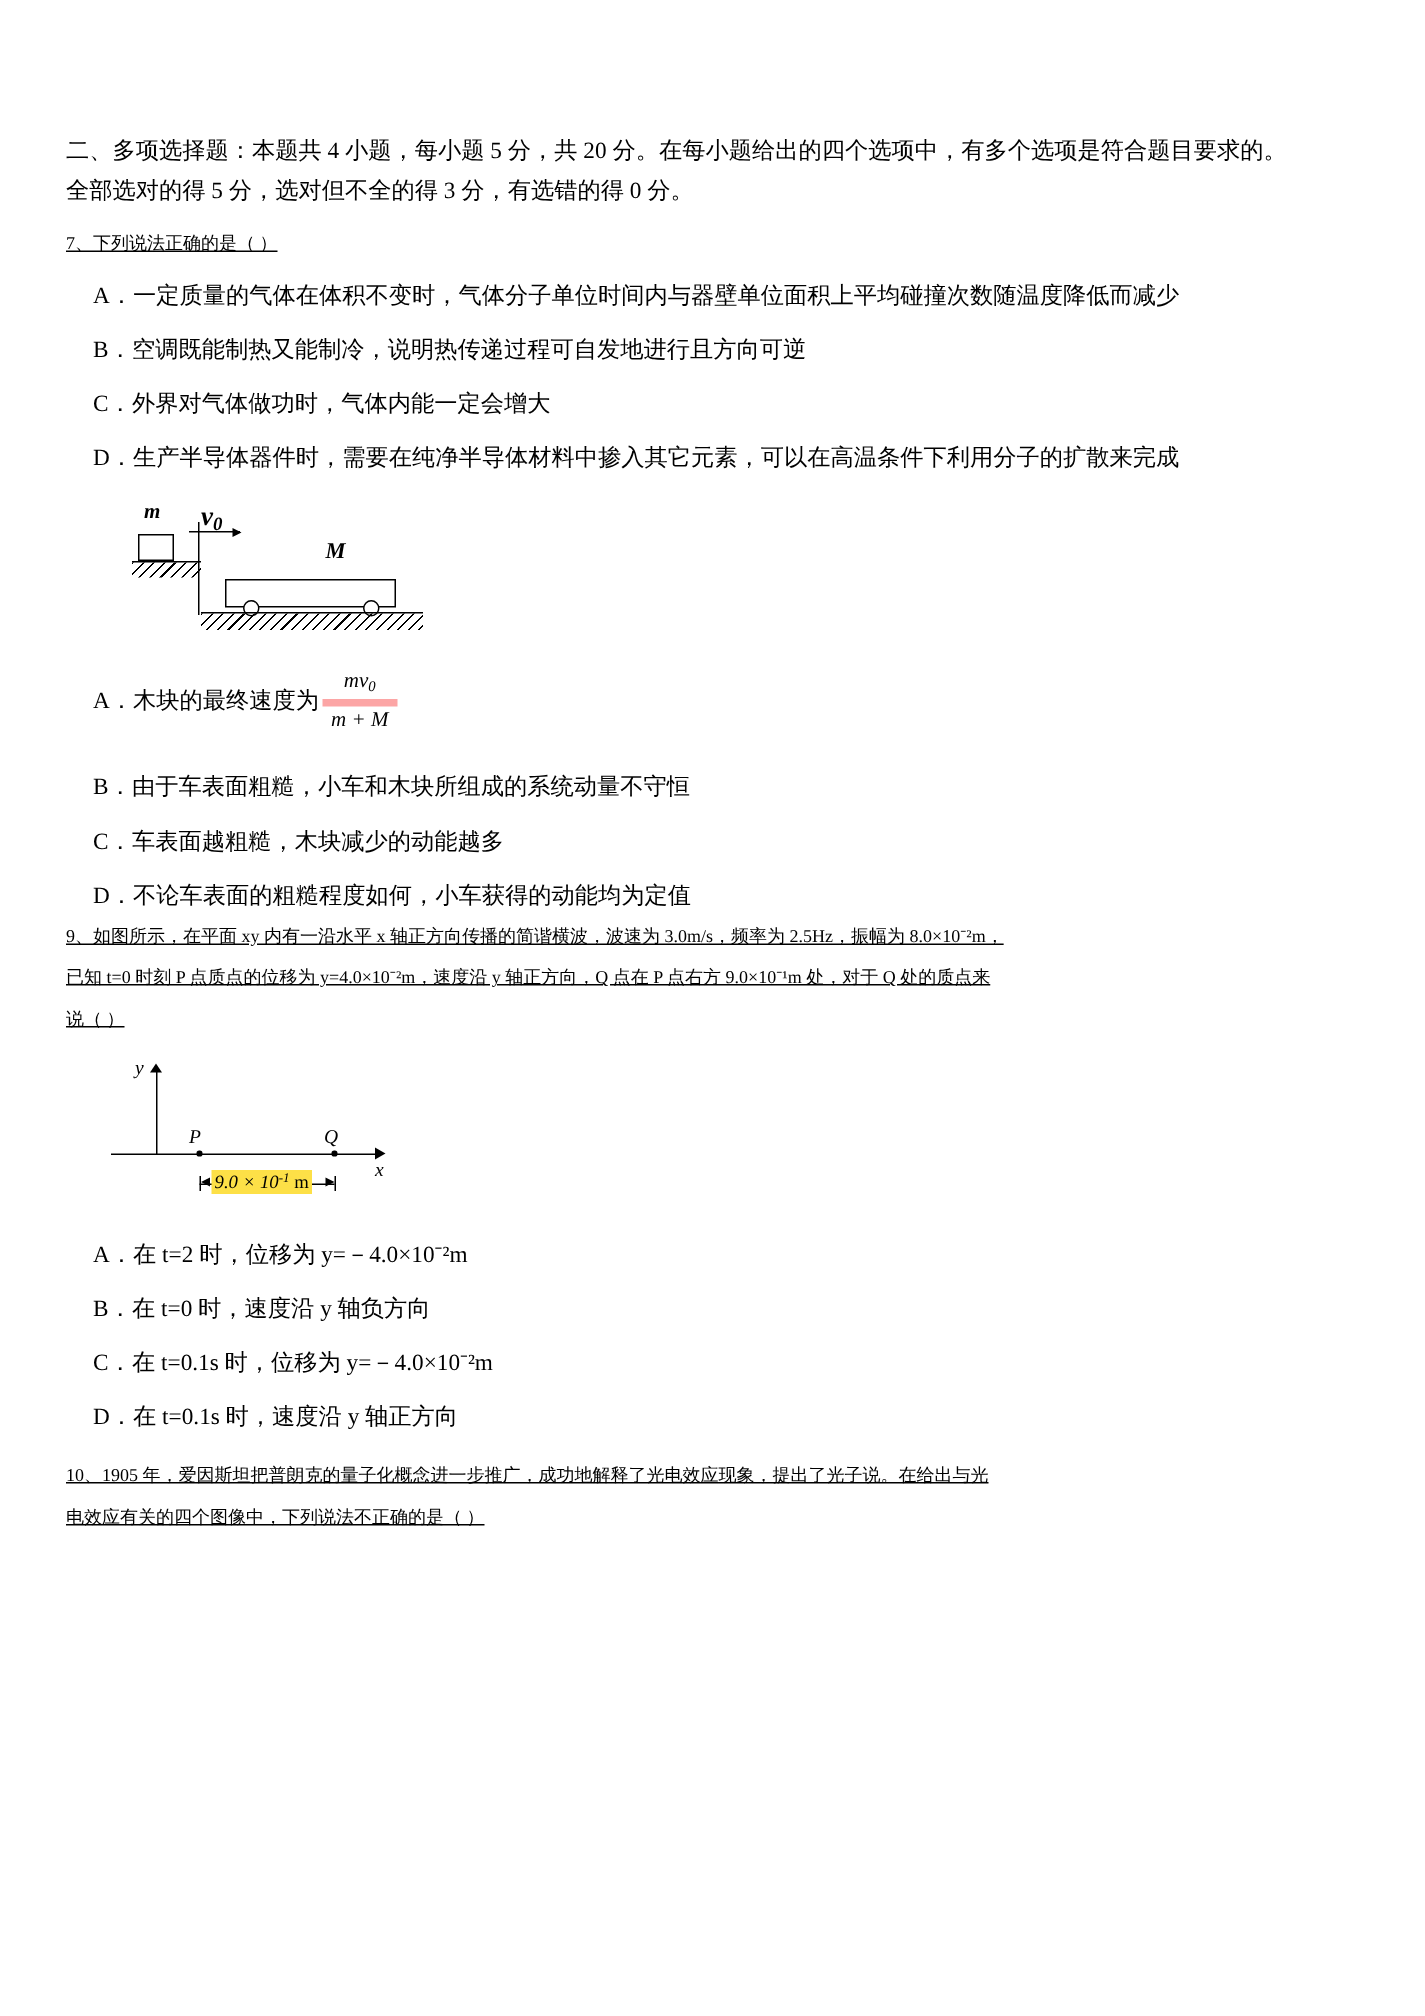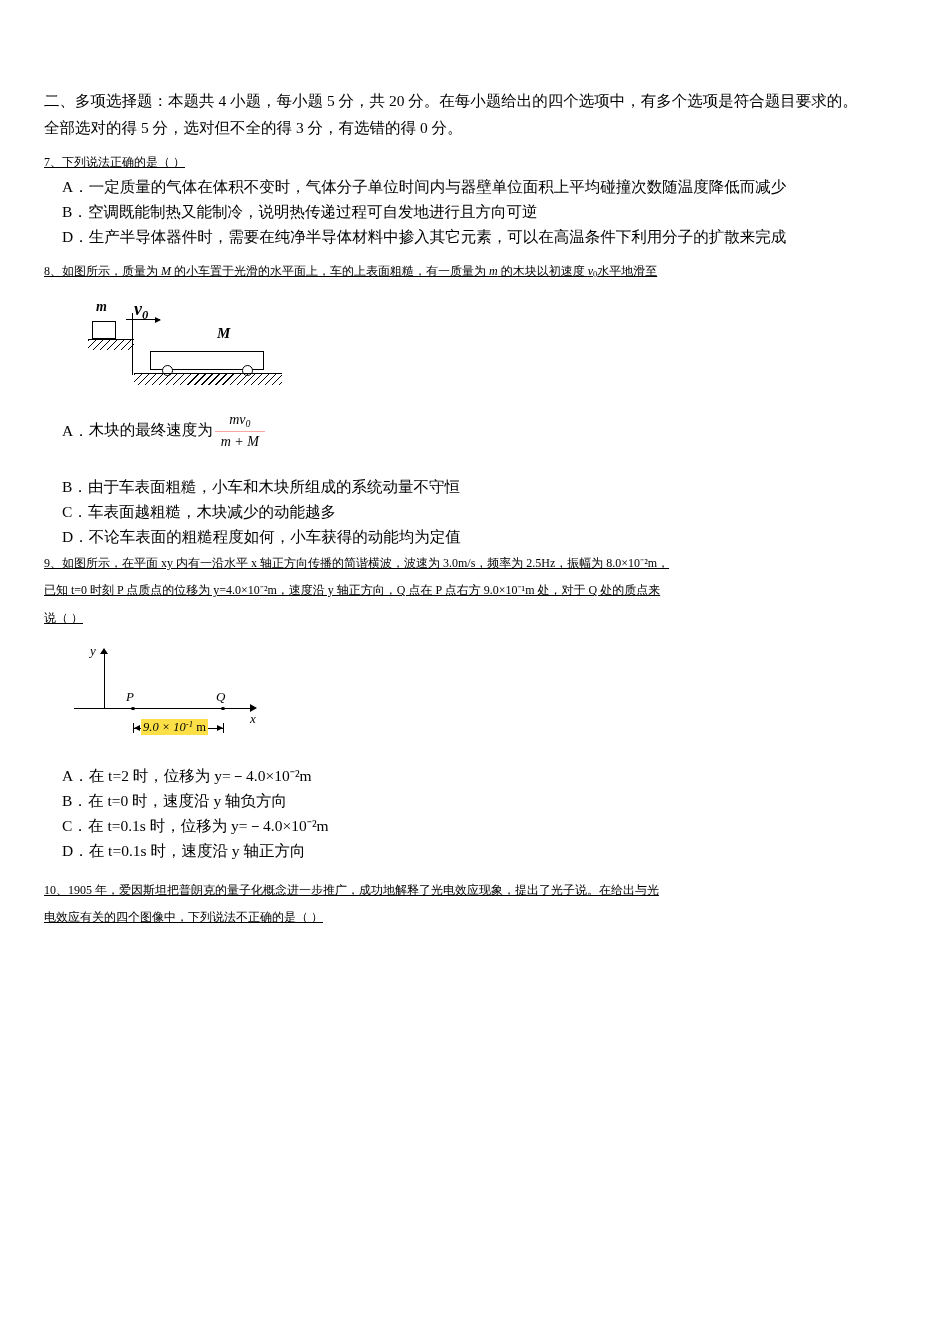--- a/index.html
+++ b/index.html
@@ -41,20 +41,21 @@
   }
   .qline {
     font-size: 12px;
     line-height: 1.78;
     margin-top: 12px;
     text-decoration: underline;
   }
   .opt {
     font-size: 15.5px;
     line-height: 1.62;
+    margin-top: 11px;
     padding-left: 18px;
   }
   .opt-label {
     display: inline-block;
     min-width: 26px;
   }
   i, .ital {
     font-style: italic;
   }
   sub { font-size: 70%; vertical-align: -0.28em; }
@@ -71,21 +72,21 @@
     margin: 0 2px;
     position: relative;
     top: -1px;
   }
   .frac .num {
     display: block;
     padding: 0 6px 1px 6px;
   }
   .frac .den {
     display: block;
-    border-top: 1px solid #fca5a5;
+    border-top: 5px solid #fca5a5;
     padding: 1px 6px 0 6px;
   }
 
   
   .fig1 {
     position: relative;
     width: 330px;
     height: 105px;
     margin: 16px 0 6px 26px;
   }
@@ -277,24 +278,26 @@
     </div>
 
     <div class="qline">7、下列说法正确的是（        ）</div>
     <div class="opt">
       <span class="opt-label">A．</span><span>一定质量的气体在体积不变时，气体分子单位时间内与器壁单位面积上平均碰撞次数随温度降低而减少</span>
     </div>
     <div class="opt">
       <span class="opt-label">B．</span><span>空调既能制热又能制冷，说明热传递过程可自发地进行且方向可逆</span>
     </div>
     <div class="opt">
+      <span class="opt-label">C．</span><span>外界对气体做功时，气体内能一定会增大</span>
+    </div>
+    <div class="opt">
       <span class="opt-label">D．</span><span>生产半导体器件时，需要在纯净半导体材料中掺入其它元素，可以在高温条件下利用分子的扩散来完成</span>
     </div>
 
-    <div class="qline"><span>8、如图所示，质量为 </span><i>M</i><span> 的小车置于光滑的水平面上，车的上表面粗糙，有一质量为 </span><i>m</i><span> 的木块以初速度 </span><i>v</i><sub>0</sub><span>水平地滑至</span></div>
 
     <div class="fig1">
       <div class="lbl-m">m</div>
       <div class="lbl-v"><i>v</i><sub>0</sub></div>
       <div class="arrow-v"></div>
       <div class="smallblock"></div>
       <div class="ground1"></div>
       <div class="vert"></div>
       <div class="cart"></div>
       <div class="wheel w1"></div>

